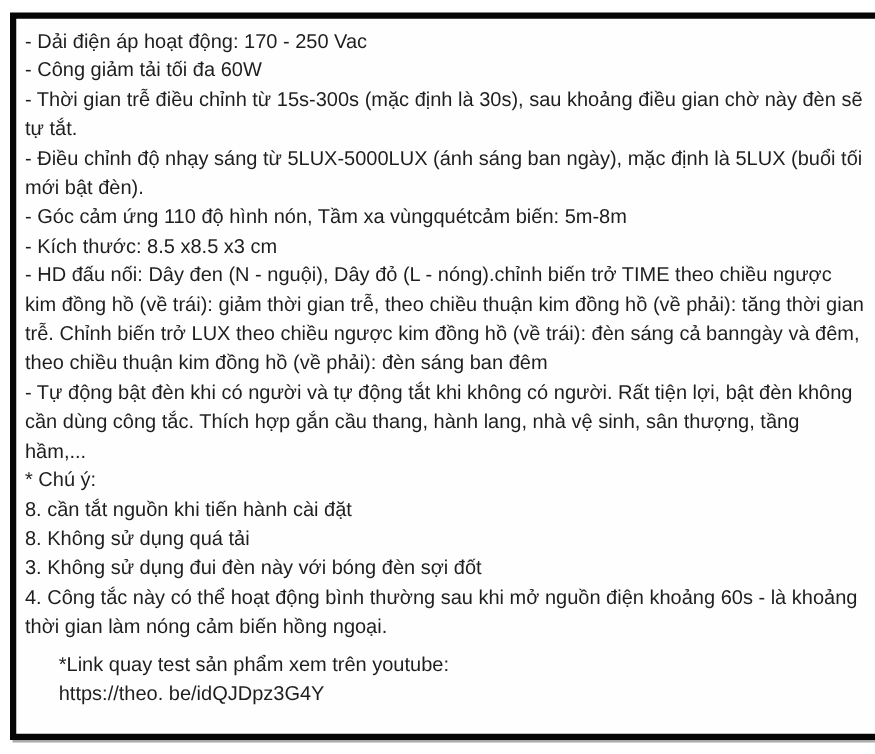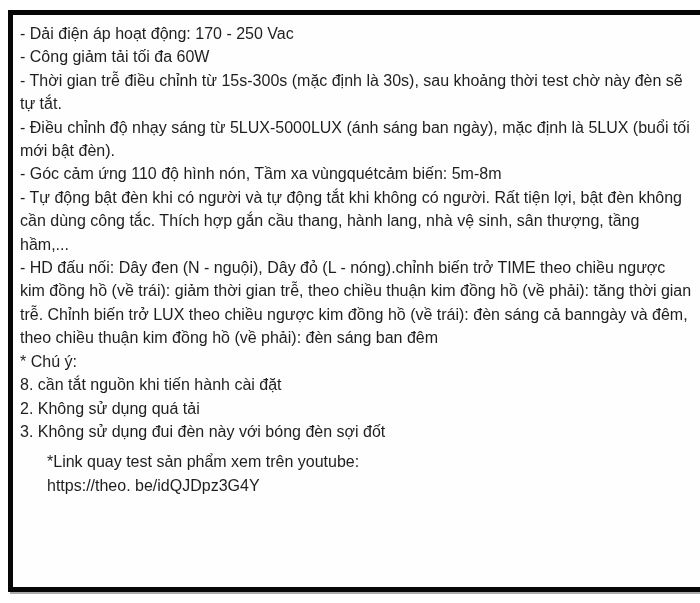--- a/index.html
+++ b/index.html
@@ -42,27 +42,29 @@
     padding-left: 27px;
   }
 </style>
 </head>
 <body>
 
 <div class="page">
   <div class="doc-box">
     <p>- Dải điện áp hoạt động: 170 - 250 Vac</p>
     <p>- Công giảm tải tối đa 60W</p>
-    <p>- Thời gian trễ điều chỉnh từ 15s-300s (mặc định là 30s), sau khoảng thời test chờ này đèn sẽ tự tắt.</p>
+    <p>- Thời gian trễ điều chỉnh từ 15s-300s (mặc định là 30s), sau khoảng điều gian chờ này đèn sẽ tự tắt.</p>
     <p>- Điều chỉnh độ nhạy sáng từ 5LUX-5000LUX (ánh sáng ban ngày), mặc định là 5LUX (buổi tối mới bật đèn).</p>
     <p>- Góc cảm ứng 110 độ hình nón, Tầm xa vùngquétcảm biến: 5m-8m</p>
+    <p>- Kích thước: 8.5 x8.5 x3 cm</p>
+    <p>- HD đấu nối: Dây đen (N - nguội), Dây đỏ (L - nóng).chỉnh biến trở TIME theo chiều ngược kim đồng hồ (về trái): giảm thời gian trễ, theo chiều thuận kim đồng hồ (về phải): tăng thời gian trễ. Chỉnh biến trở LUX theo chiều ngược kim đồng hồ (về trái): đèn sáng cả banngày và đêm, theo chiều thuận kim đồng hồ (về phải): đèn sáng ban đêm</p>
     <p>- Tự động bật đèn khi có người và tự động tắt khi không có người. Rất tiện lợi, bật đèn không cần dùng công tắc. Thích hợp gắn cầu thang, hành lang, nhà vệ sinh, sân thượng, tầng hầm,...</p>
-    <p>- HD đấu nối: Dây đen (N - nguội), Dây đỏ (L - nóng).chỉnh biến trở TIME theo chiều ngược kim đồng hồ (về trái): giảm thời gian trễ, theo chiều thuận kim đồng hồ (về phải): tăng thời gian trễ. Chỉnh biến trở LUX theo chiều ngược kim đồng hồ (về trái): đèn sáng cả banngày và đêm, theo chiều thuận kim đồng hồ (về phải): đèn sáng ban đêm</p>
     <p>* Chú ý:</p>
     <p>8. cần tắt nguồn khi tiến hành cài đặt</p>
-    <p>2. Không sử dụng quá tải</p>
+    <p>8. Không sử dụng quá tải</p>
     <p>3. Không sử dụng đui đèn này với bóng đèn sợi đốt</p>
+    <p>4. Công tắc này có thể hoạt động bình thường sau khi mở nguồn điện khoảng 60s - là khoảng thời gian làm nóng cảm biến hồng ngoại.</p>
     <div class="link-block">
       <p>*Link quay test sản phẩm xem trên youtube:</p>
       <p>https://theo. be/idQJDpz3G4Y</p>
     </div>
   </div>
 </div>
 
 </body></html>

